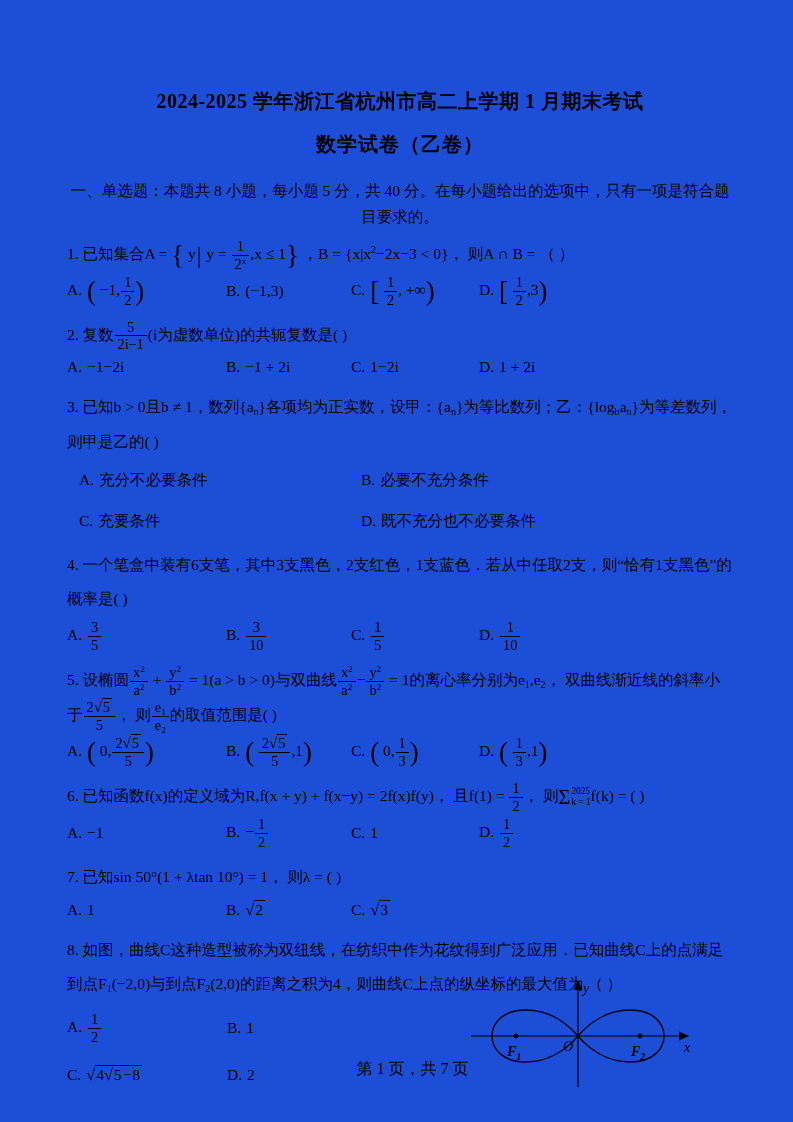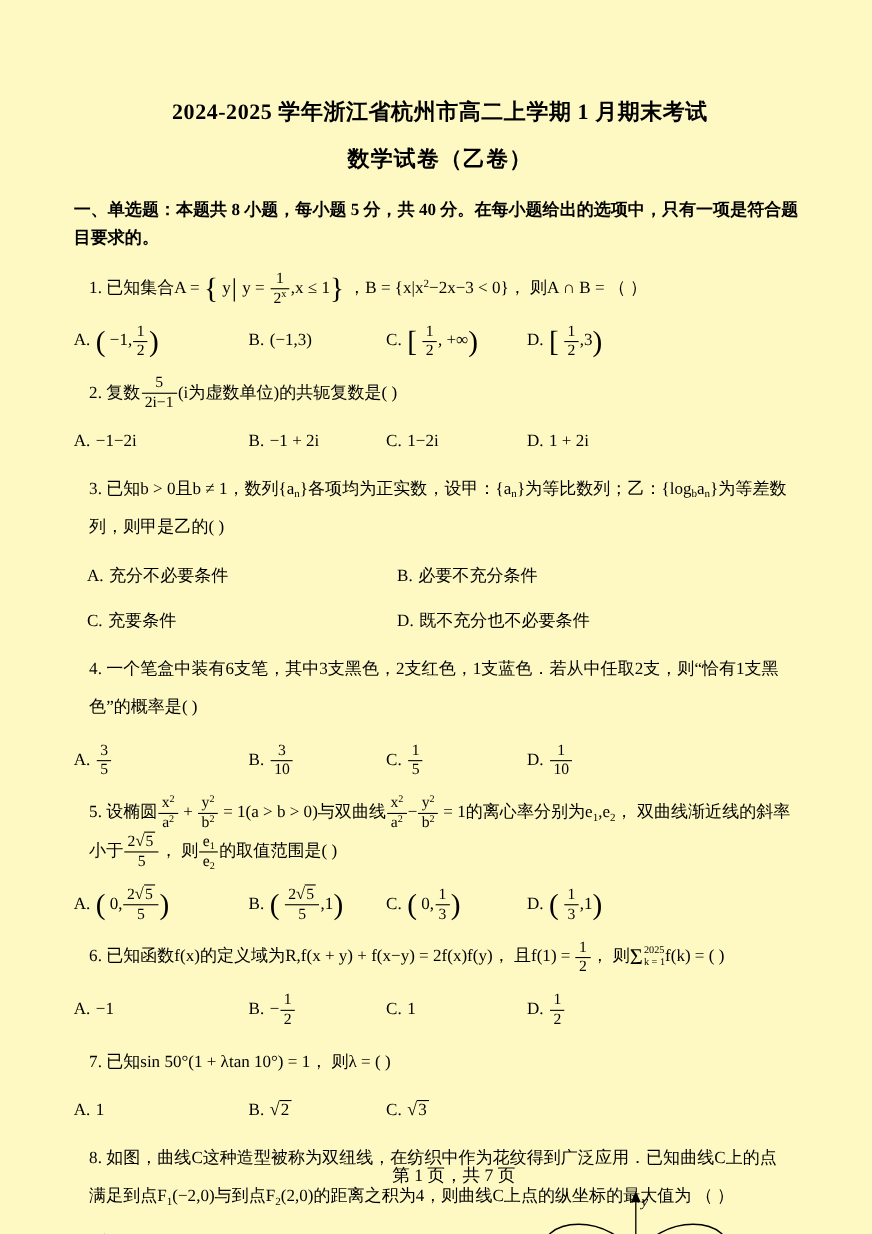--- a/index.html
+++ b/index.html
@@ -1,23 +1,23 @@
 <!DOCTYPE html>
 <html><head>
 <meta charset="utf-8">
 <style>
   html,body{margin:0;padding:0;background:#fff;}
-  .page{position:relative;width:793px;height:1122px;background:#fef9c3;color:#000;
+  .page{position:relative;width:793px;height:1122px;background:#1d4ed8;color:#000;
         font-family:"Liberation Serif","DejaVu Serif",serif;font-size:15.5px;overflow:hidden;}
   .content{padding:88px 60px 0 67px;}
   .title{font-size:20px;font-weight:bold;text-align:center;margin:0 0 16px;letter-spacing:.5px;}
   .subtitle{font-size:20px;font-weight:bold;text-align:center;margin:0 0 20px;letter-spacing:1px;}
-  .section-heading{font-weight:bold;margin:0 0 6px;line-height:1.7;}
+  .section-heading{font-weight:normal;margin:0 0 6px;line-height:1.7;text-align:center;}
   .question{margin:0;}
-  .stem{margin:14px;line-height:2.25;}
+  .stem{margin:0;line-height:2.25;}
   .opts{display:grid;align-items:center;margin:3px 0 10px;}
   .g4{grid-template-columns:159px 125px 128px 1fr;}
   .g2w{grid-template-columns:282px 1fr;row-gap:16px;margin:8px 12px 14px;}
   .g2n{grid-template-columns:160px 170px;row-gap:18px;width:330px;margin:10px 0 8px;}
   .opt{white-space:nowrap;line-height:1.6;}
   .opt .lab{margin-right:5px;}
   sup,sub{font-size:.65em;line-height:0;}
   sup{vertical-align:.55em;}
   sub{vertical-align:-.3em;}
   .fr{display:inline-block;vertical-align:middle;text-align:center;line-height:1.05;margin:0 1px;}

